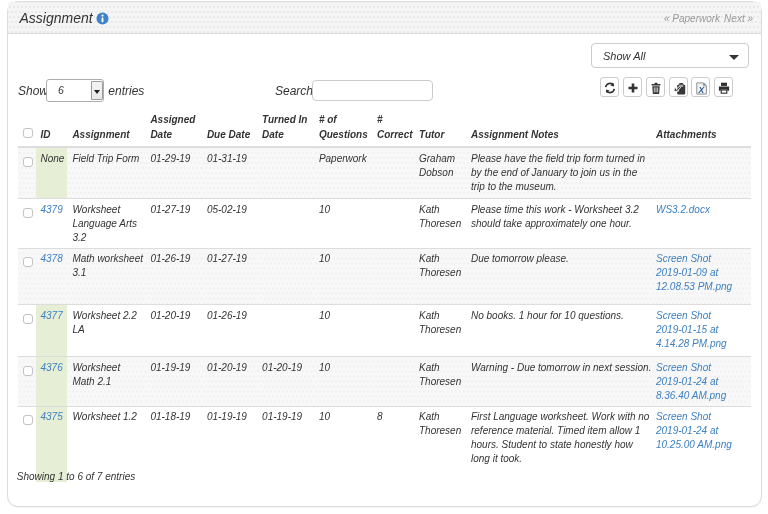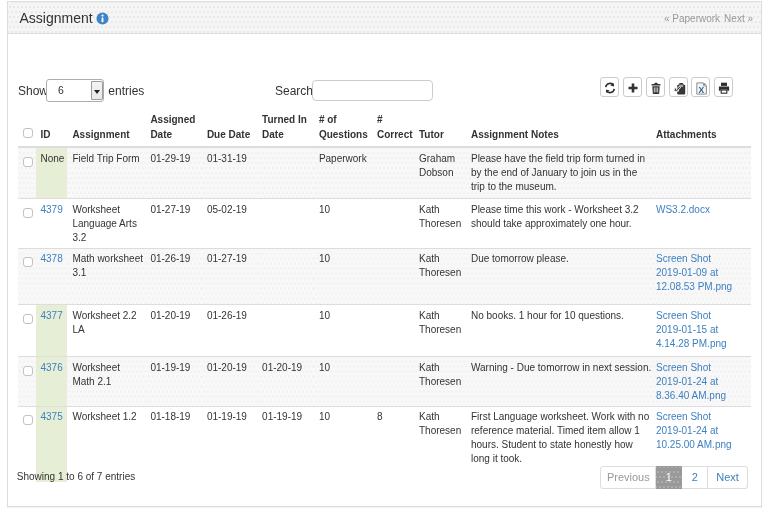--- a/index.html
+++ b/index.html
@@ -1,17 +1,17 @@
 <!DOCTYPE html>
 <html><head>
 <meta charset="utf-8">
 <style>
 * { margin:0; padding:0; box-sizing:border-box; }
 html,body { width:768px; height:514px; background:#fff; font-family:"Liberation Sans", sans-serif; color:#333; }
-.panel { position:absolute; left:7px; top:1px; width:755px; height:506px; border:1px solid #ddd; border-radius:0; background:#fff; box-shadow:0 1px 1px rgba(0,0,0,.05); }
+.panel { position:absolute; left:7px; top:1px; width:755px; height:506px; border:1px solid #ddd; border-radius:11px; background:#fff; box-shadow:0 1px 1px rgba(0,0,0,.05);font-style:italic; }
 .dots { background-color:#f5f5f5; background-image:radial-gradient(circle, #e9e9e9 0.9px, rgba(0,0,0,0) 1.1px), radial-gradient(circle, #e9e9e9 0.9px, rgba(0,0,0,0) 1.1px); background-size:4px 10px; background-position:0 0, 2px 5px; }
 .heading { position:absolute; left:0; top:0; width:753px; height:32px; border-bottom:1px solid #ddd; border-radius:3px 3px 0 0; }
 .title { position:absolute; left:11.5px; top:9px; font-size:14px; line-height:14px; color:#333; }
 .infoicon { position:absolute; left:89px; top:4px; width:13px; height:13px; }
 .hnav { position:absolute; right:8px; top:11px; font-size:10px; color:#999; }
 .hnav span { margin-left:4px; }
 
 
 .lbl { position:absolute; font-size:12px; color:#333; }
 .sel6 { position:absolute; left:37.5px; top:77px; width:58.5px; height:22.5px; border:1px solid #adadad; border-radius:3px; background:#fff; }
@@ -65,20 +65,23 @@
   </div>
 
   <div class="lbl" style="left:10px; top:82px;">Show</div>
   <div class="sel6">
       <div class="val">6</div>
       <div class="btn"></div>
     </div>
   <div class="lbl" style="left:100.3px; top:82px;">entries</div>
   <div class="lbl" style="left:267px; top:82px;">Search:</div>
   <div class="searchbox"></div>
+  <div class="showall">
+      <span class="tx">Show All</span>
+    </div>
 
   <div class="ibtn" style="left:592.3px;">
       <svg width="12" height="12" viewBox="0 0 12 12">
         <path d="M10.3 6.8 A4.4 4.4 0 0 1 2.3 8.6 M1.7 5.2 A4.4 4.4 0 0 1 9.7 3.4" fill="none" stroke="#2e2e2e" stroke-width="1.6"></path>
         <path d="M9.4 0.9 L10.1 4.6 L6.4 3.5 Z" fill="#2e2e2e"></path>
         <path d="M2.6 11.1 L1.9 7.4 L5.6 8.5 Z" fill="#2e2e2e"></path>
       </svg>
     </div>
   <div class="ibtn" style="left:615px;">
       <svg width="12" height="12" viewBox="0 0 12 12">
@@ -225,19 +228,13 @@
             <td>8</td>
             <td>Kath<br>Thoresen</td>
             <td>First Language worksheet. Work with no<br>reference material. Timed item allow 1<br>hours. Student to state honestly how<br>long it took.</td>
             <td><a>Screen Shot<br>2019-01-24 at<br>10.25.00 AM.png</a></td>
       </tr>
     </tbody>
   </table>
   </div>
 
   <div class="finfo">Showing 1 to 6 of 7 entries</div>
-  <div class="pager">
-    <span class="dis first">Previous</span>
-      <span class="act">1</span>
-      <a class="pg">2</a>
-      <a class="nx last">Next</a>
-  </div>
 </div>
 
 </body></html>

